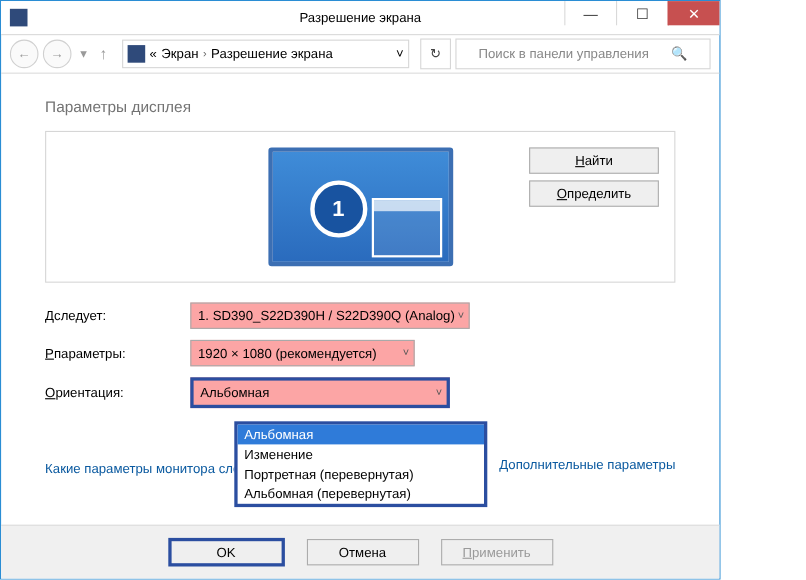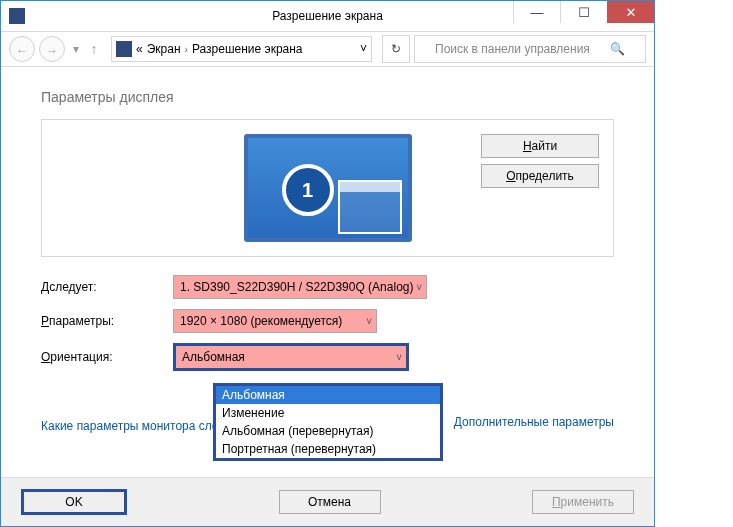--- a/index.html
+++ b/index.html
@@ -37,21 +37,21 @@
   .combo{border:1px solid #a9a9a9;background:#fca5a5;height:22px;display:flex;align-items:center;padding:0 6px;font-size:12px;min-width:200px;position:relative}
   .combo .arrow{position:absolute;right:4px;font-size:10px;color:#555}
   .combo.hl{border:3px solid #2b4ea0}
   .dropdown{position:absolute;border:3px solid #2b4ea0;background:#fff;left:212px;top:316px;width:224px;z-index:10}
   .dropdown .opt{padding:2px 6px;font-size:12px}
   .dropdown .opt.sel{background:#2f7bd9;color:#fff}
   .link{color:#0b5aa0;cursor:pointer}
   .links{margin-top:48px}
   .links div{margin-bottom:10px}
   .rightlink{position:absolute;right:40px;top:348px}
-  .footer{height:48px;border-top:1px solid #dcdcdc;background:#f0f0f0;display:flex;align-items:center;justify-content:space-between;gap:8px;padding:0 20px}
+  .footer{height:48px;border-top:1px solid #dcdcdc;background:#f0f0f0;display:flex;align-items:center;justify-content:center;gap:20px;padding:0 20px}
   .footer .btn{min-width:80px}
   .footer .btn.primary{border:3px solid #2b4ea0;height:20px}
   .footer .btn.disabled{color:#9a9a9a}
 </style>
 </head>
 <body>
 
 <div class="window">
 
   <div class="titlebar">
@@ -127,22 +127,22 @@
       <div class="label"><span class="ul">О</span><span>риентация:</span></div>
       <div class="combo hl" style="min-width:218px">
         <span>Альбомная</span>
         <span class="arrow">˅</span>
       </div>
     </div>
 
     <div class="dropdown">
       <div class="opt sel">Альбомная</div>
       <div class="opt">Изменение</div>
+      <div class="opt">Портретная (перевернутая)</div>
       <div class="opt">Альбомная (перевернутая)</div>
-      <div class="opt">Портретная (перевернутая)</div>
     </div>
 
     <div class="rightlink link">Дополнительные параметры</div>
 
     <div class="links">
       <div class="link">Какие параметры монитора следует выбрать?</div>
     </div>
   </div>
 
   <div class="footer">

